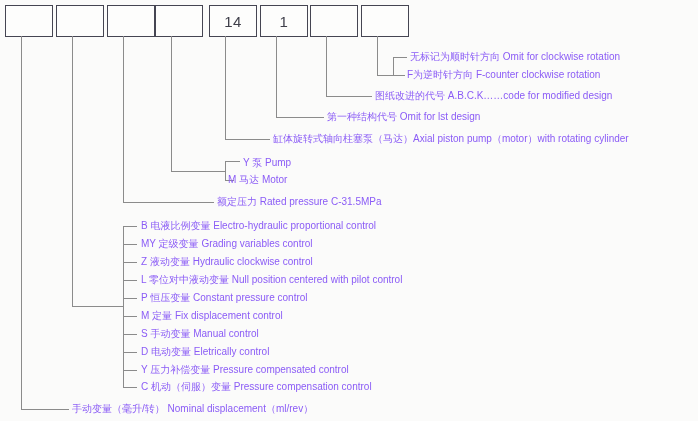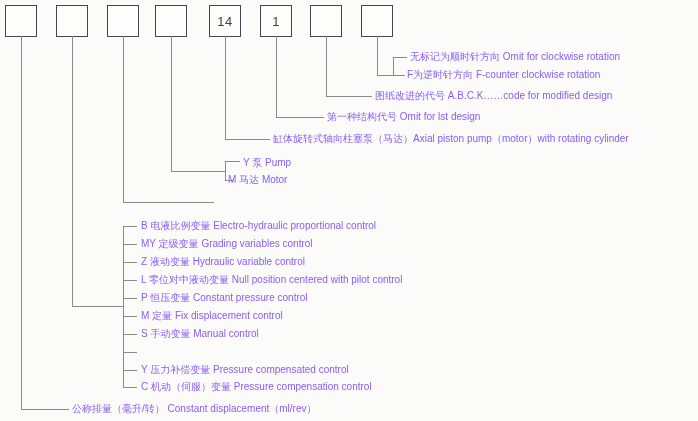--- a/index.html
+++ b/index.html
@@ -8,26 +8,26 @@
     background:#e9e9e9;
   }
   .stage{
     position:relative;
     width:698px;height:421px;
     background:#fbfbfa;
     overflow:hidden;
   }
   .box{
     position:absolute;
-    top:5px;width:32px;height:32px;
+    top:5px;width:48px;height:32px;
     box-sizing:border-box;
     border:1.5px solid #454552;
     background:#fdfdfc;
     display:flex;align-items:center;justify-content:center;
-    font-size:13px;color:#3f3f4a;
+    font-size:15px;color:#3f3f4a;
     letter-spacing:0.5px;
   }
   .ln{position:absolute;background:#8b8b8b;}
   .ln.v{width:1px;}
   .ln.h{height:1px;}
   .lbl{
     position:absolute;
     height:18px;line-height:18px;
     font-size:10px;color:#8b5cf6;
     white-space:nowrap;
@@ -103,24 +103,26 @@
   <div class="ln v" style="left:393px;top:57px;height:18px"></div>
   <div class="ln h" style="left:393px;top:57px;width:14px"></div>
 
   <div class="lbl" style="left:410px;top:48px">无标记为顺时针方向 Omit for clockwise rotation</div>
   <div class="lbl" style="left:375px;top:87px">图纸改进的代号 A.B.C.K……code for modified design</div>
   <div class="lbl" style="left:407px;top:66px">F为逆时针方向 F-counter clockwise rotation</div>
   <div class="lbl" style="left:327px;top:108px">第一种结构代号 Omit for lst design</div>
   <div class="lbl" style="left:273px;top:130px">缸体旋转式轴向柱塞泵（马达）Axial piston pump（motor）with rotating cylinder</div>
   <div class="lbl" style="left:243px;top:154px">Y 泵 Pump</div>
   <div class="lbl" style="left:228px;top:171px">M 马达 Motor</div>
+  <div class="lbl" style="left:217px;top:193px">额定压力 Rated pressure C-31.5MPa</div>
   <div class="lbl" style="left:141px;top:217px">B 电液比例变量 Electro-hydraulic proportional control</div>
   <div class="lbl" style="left:141px;top:235px">MY 定级变量 Grading variables control</div>
-  <div class="lbl" style="left:141px;top:253px">Z 液动变量 Hydraulic variable control</div>
+  <div class="lbl" style="left:141px;top:253px">Z 液动变量 Hydraulic clockwise control</div>
   <div class="lbl" style="left:141px;top:271px">L 零位对中液动变量 Null position centered with pilot control</div>
   <div class="lbl" style="left:141px;top:289px">P 恒压变量 Constant pressure control</div>
   <div class="lbl" style="left:141px;top:307px">M 定量 Fix displacement control</div>
   <div class="lbl" style="left:141px;top:325px">S 手动变量 Manual control</div>
+  <div class="lbl" style="left:141px;top:343px">D 电动变量 Eletrically control</div>
   <div class="lbl" style="left:141px;top:361px">Y 压力补偿变量 Pressure compensated control</div>
   <div class="lbl" style="left:141px;top:378px">C 机动（伺服）变量 Pressure compensation control</div>
-  <div class="lbl" style="left:72px;top:400px">公称排量（毫升/转） Constant displacement（ml/rev）</div>
+  <div class="lbl" style="left:72px;top:400px">手动变量（毫升/转） Nominal displacement（ml/rev）</div>
 
 </div>
 
 </body></html>

